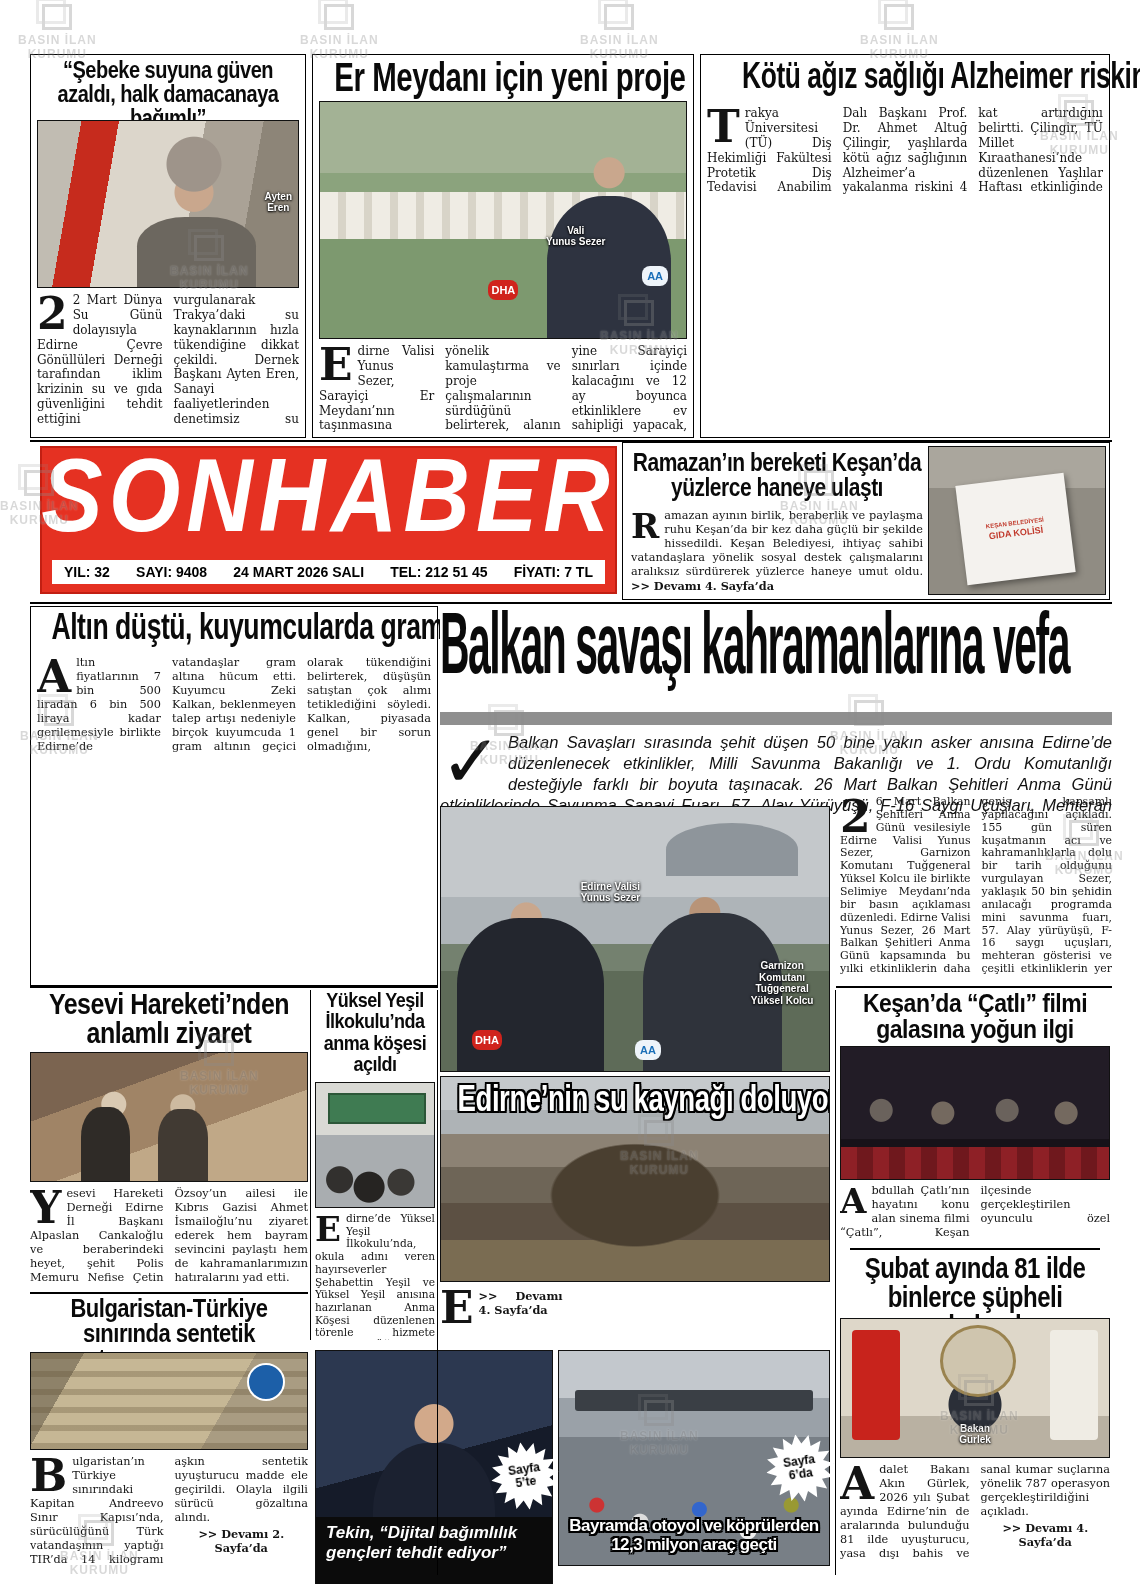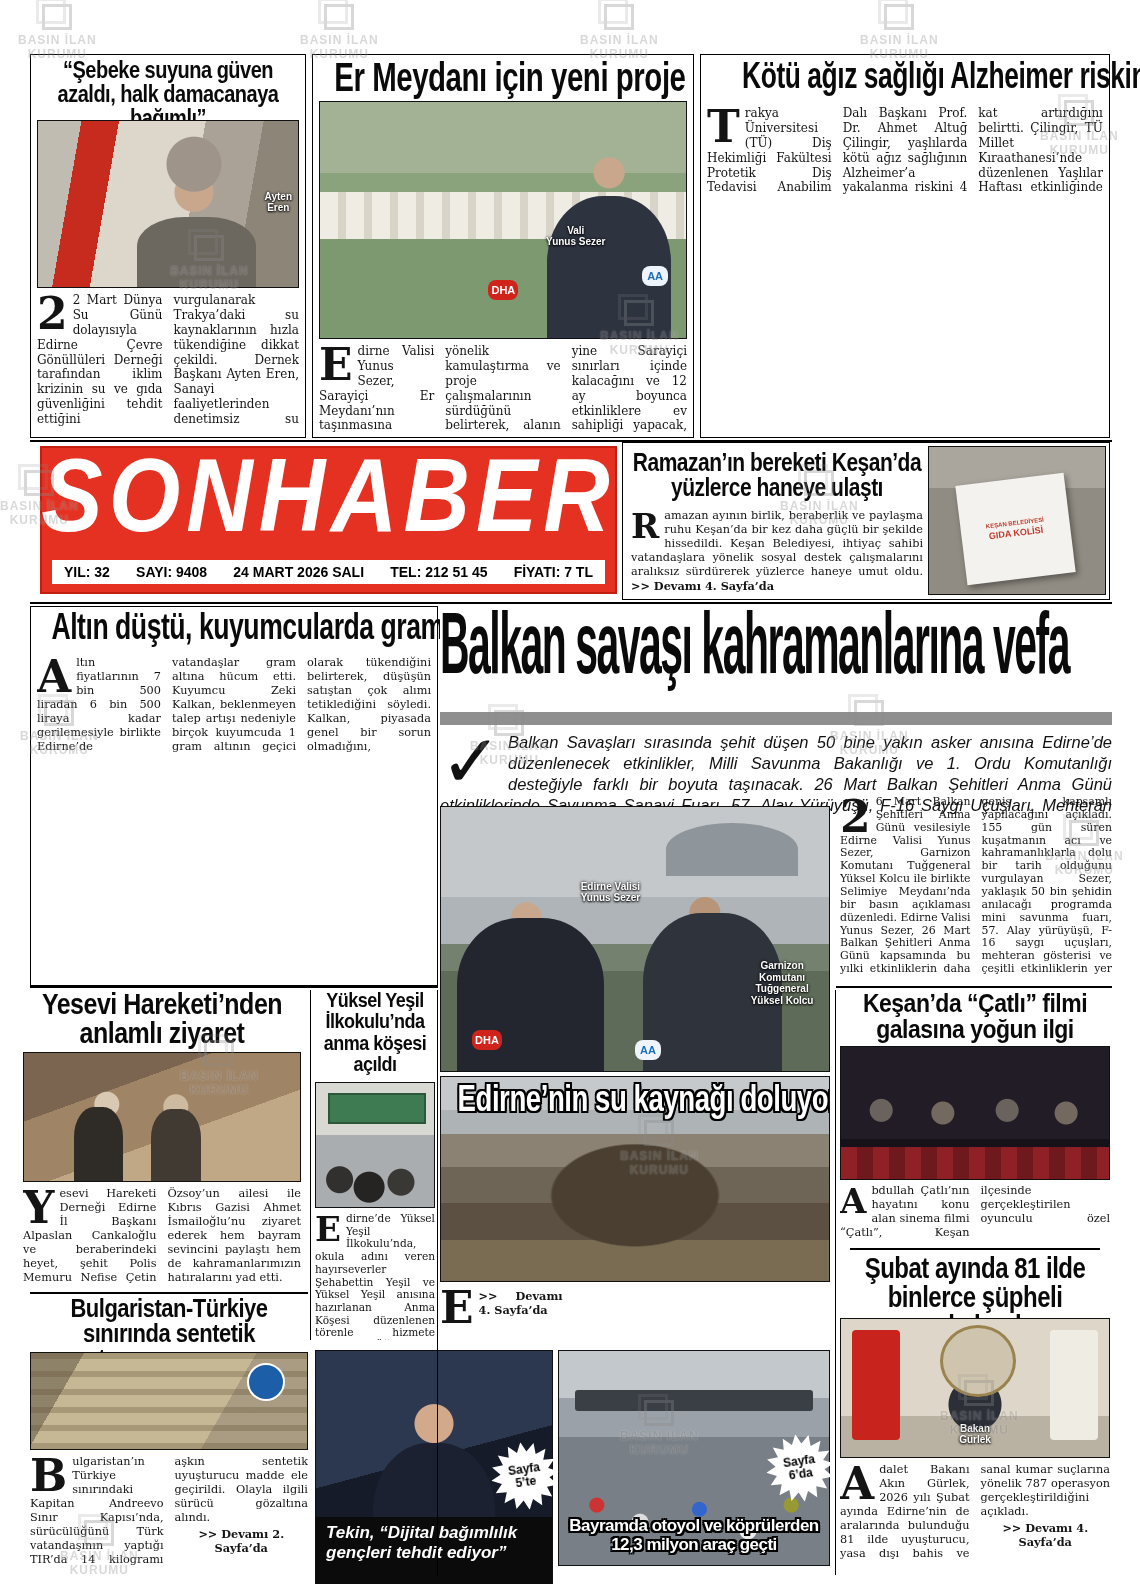--- a/index.html
+++ b/index.html
@@ -230,21 +230,21 @@
       
     </div>
   </section>
 
   <div class="rh" style="left:30px;top:986px;width:408px;height:2px;"></div>
   <div class="rh" style="left:836px;top:986px;width:276px;height:2px;"></div>
   <div class="rv" style="left:310px;top:990px;width:1px;height:350px;"></div>
   <div class="rv" style="left:437px;top:990px;width:1px;height:585px;"></div>
   <div class="rv" style="left:835px;top:990px;width:1px;height:585px;"></div>
 
-  <section class="art" style="left:23px;top:990px;width:278px;height:300px;">
+  <section class="art" style="left:30px;top:990px;width:278px;height:300px;">
     <h2 class="hl" style="font-size:25px;transform:scaleY(1.15);transform-origin:center top;height:58px;">Yesevi Hareketi’nden anlamlı ziyaret</h2>
     <div class="photo ph-yesevi" style="height:130px;margin-top:4px;">
       <div class="fig" style="left:18%;top:42%;width:18%;height:58%;background:#2f2b27;border-radius:40% 40% 0 0;"></div>
       <div class="fig" style="left:46%;top:44%;width:18%;height:56%;background:#413a33;border-radius:40% 40% 0 0;"></div>
     </div>
     <div class="bodytext cols2" style="height:102px;margin-top:5px;font-size:11.3px;">
       <span class="dropcap">Y</span><span>esevi Hareketi Derneği Edirne İl Başkanı Alpaslan Cankaloğlu ve beraberindeki heyet, şehit Polis Memuru Nefise Çetin Özsoy’un ailesi ile Kıbrıs Gazisi Ahmet İsmailoğlu’nu ziyaret ederek hem bayram sevincini paylaştı hem de kahramanlarımızın hatıralarını yad etti.</span>
       
     </div>
   </section>

